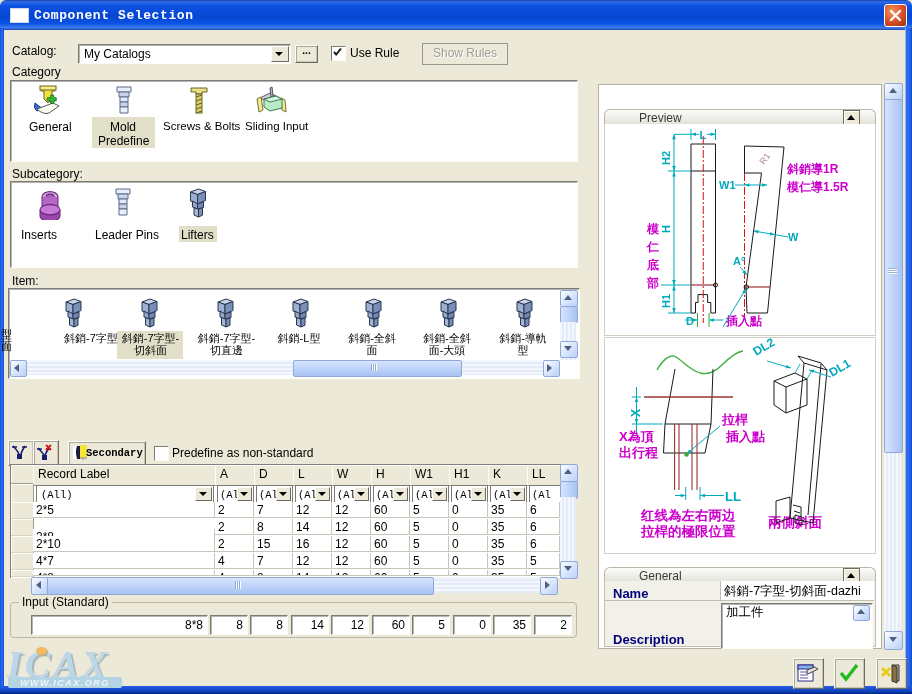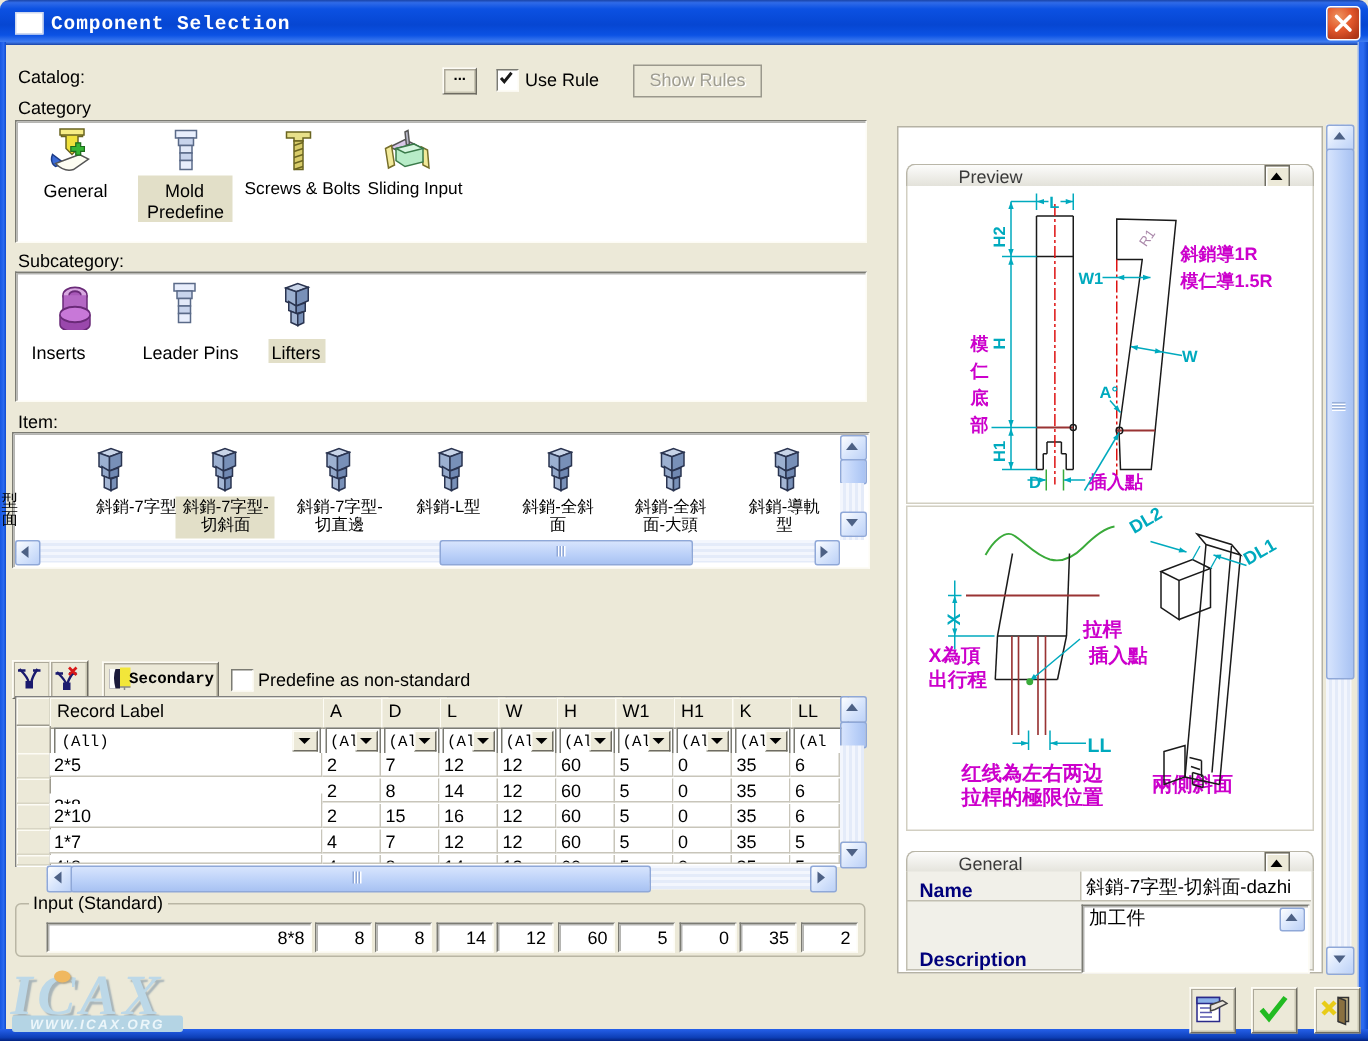--- a/index.html
+++ b/index.html
@@ -54,20 +54,26 @@
  <div class="ab" id="closeb">
       <svg width="15" height="15" viewBox="0 0 15 15">
         <path d="M3 3 L12 12 M12 3 L3 12" stroke="#fff" stroke-width="2.4" stroke-linecap="round"></path>
       </svg>
     </div>
  <div class="ab" id="frameL"></div>
     <div class="ab" id="frameR"></div>
     <div class="ab" id="frameB"></div>
 
  <div class="ab lbl" style="left:12px;top:44px">Catalog:</div>
+ <div class="ab sunk" style="left:78px;top:44px;width:211px;height:18px">
+   <div class="ab" style="left:5px;top:2px;font-size:12px">My Catalogs</div>
+   <div class="ab dropb" style="right:1px;top:1px;width:16px;height:14px">
+        <span class="tri" style="left:3px;top:5px"></span>
+      </div>
+ </div>
  <div class="ab btn" style="left:295px;top:45px;width:21px;height:16px;text-align:center;font-weight:bold;font-size:10px;line-height:10px">...</div>
  <div class="ab cbox" style="left:331px;top:46px"><svg width="11" height="11" viewBox="0 0 11 11">
         <path d="M2 5 L4.2 7.5 L9 1.5" stroke="#1a1a1a" stroke-width="2" fill="none"></path>
       </svg></div>
  <div class="ab lbl" style="left:350px;top:46px">Use Rule</div>
  <div class="ab btn2" style="left:422px;top:43px;width:84px;height:20px;text-align:center;line-height:19px;color:#9f9d92;text-shadow:1px 1px 0 #fff">Show Rules</div>
 
  <div class="ab lbl" style="left:12px;top:65px">Category</div>
  <div class="ab sunk" style="left:10px;top:80px;width:566px;height:80px"></div>
  <div class="ab lbl" style="left:29px;top:120px">General</div>
@@ -330,21 +336,21 @@
   <div class="gcell dcell" style="left:215px;top:536px;width:35px;height:14px">2</div>
   <div class="gcell dcell" style="left:254px;top:536px;width:35px;height:14px">15</div>
   <div class="gcell dcell" style="left:293px;top:536px;width:35px;height:14px">16</div>
   <div class="gcell dcell" style="left:332px;top:536px;width:35px;height:14px">12</div>
   <div class="gcell dcell" style="left:371px;top:536px;width:35px;height:14px">60</div>
   <div class="gcell dcell" style="left:410px;top:536px;width:35px;height:14px">5</div>
   <div class="gcell dcell" style="left:449px;top:536px;width:35px;height:14px">0</div>
   <div class="gcell dcell" style="left:488px;top:536px;width:35px;height:14px">35</div>
   <div class="gcell dcell" style="left:527px;top:536px;width:29px;height:14px">6</div>
   <div class="gcell gut" style="left:11px;top:553px;width:22px;height:16px"></div>
-  <div class="gcell dcell" style="left:33px;top:553px;width:178px;height:14px">1*7</div>
+  <div class="gcell dcell" style="left:33px;top:553px;width:178px;height:14px">4*7</div>
   <div class="gcell dcell" style="left:215px;top:553px;width:35px;height:14px">4</div>
   <div class="gcell dcell" style="left:254px;top:553px;width:35px;height:14px">7</div>
   <div class="gcell dcell" style="left:293px;top:553px;width:35px;height:14px">12</div>
   <div class="gcell dcell" style="left:332px;top:553px;width:35px;height:14px">12</div>
   <div class="gcell dcell" style="left:371px;top:553px;width:35px;height:14px">60</div>
   <div class="gcell dcell" style="left:410px;top:553px;width:35px;height:14px">5</div>
   <div class="gcell dcell" style="left:449px;top:553px;width:35px;height:14px">0</div>
   <div class="gcell dcell" style="left:488px;top:553px;width:35px;height:14px">35</div>
   <div class="gcell dcell" style="left:527px;top:553px;width:29px;height:14px">5</div>
   <div class="gcell gut" style="left:11px;top:570px;width:22px;height:6px"></div>

